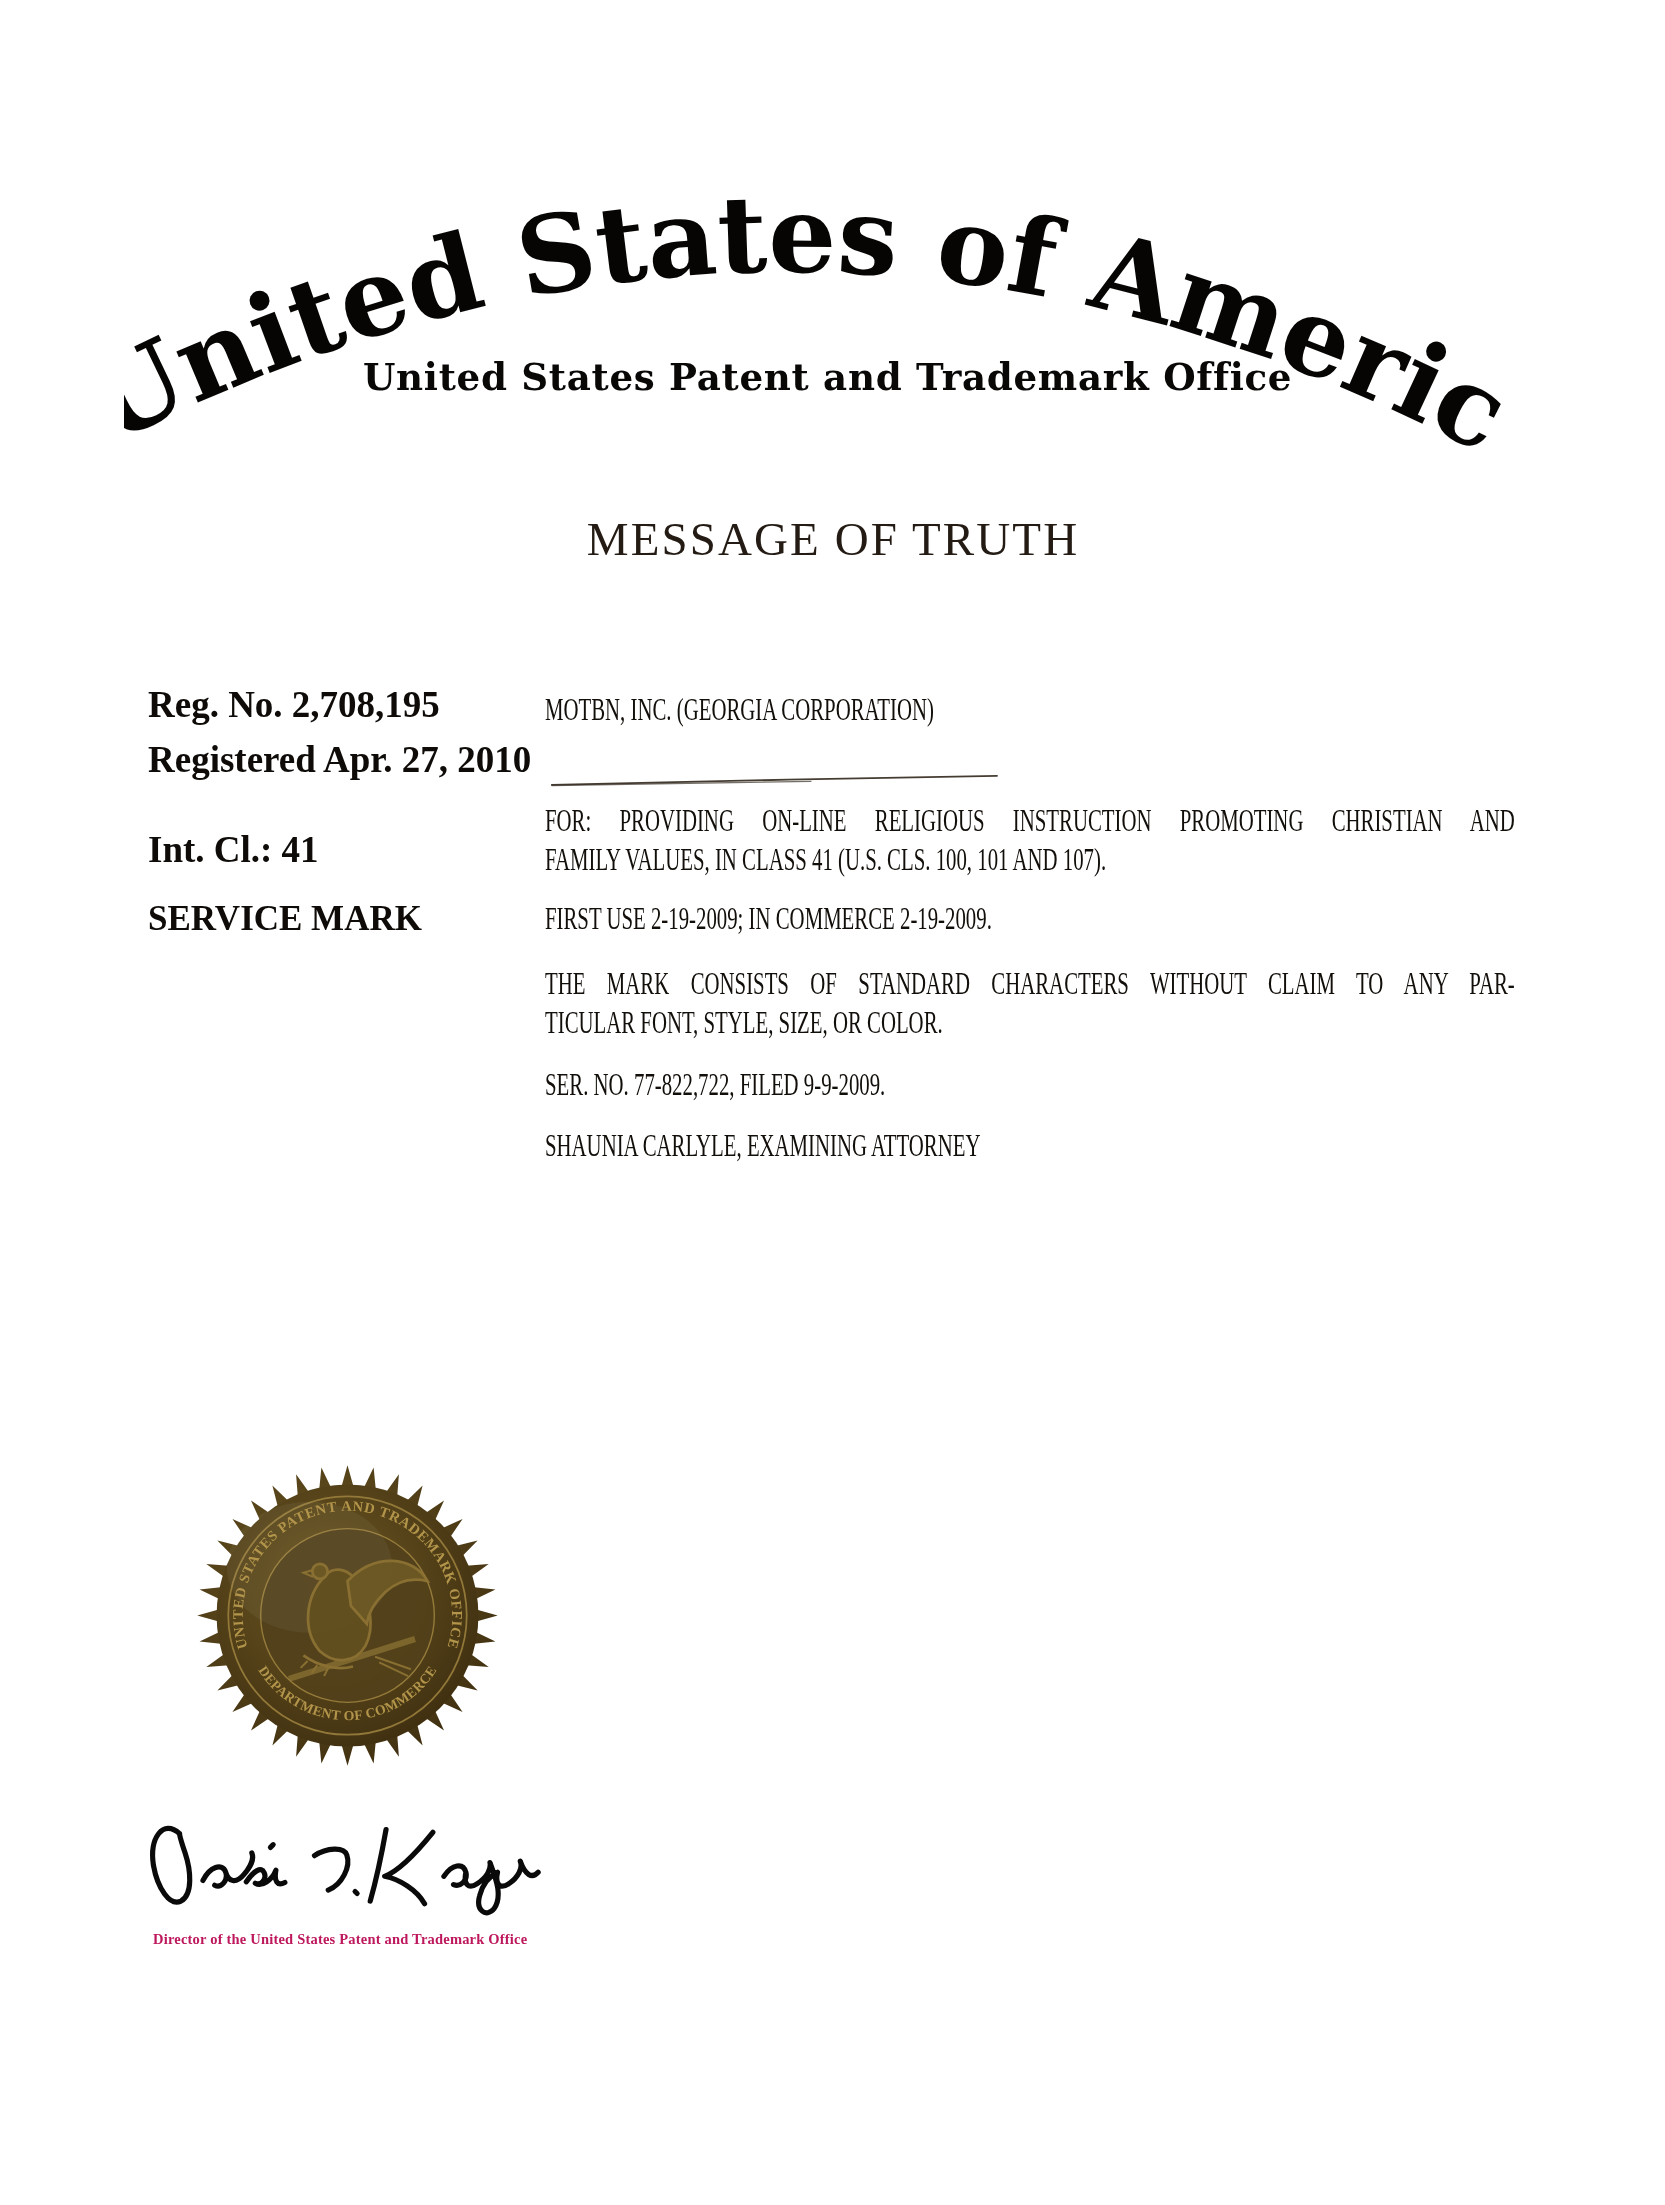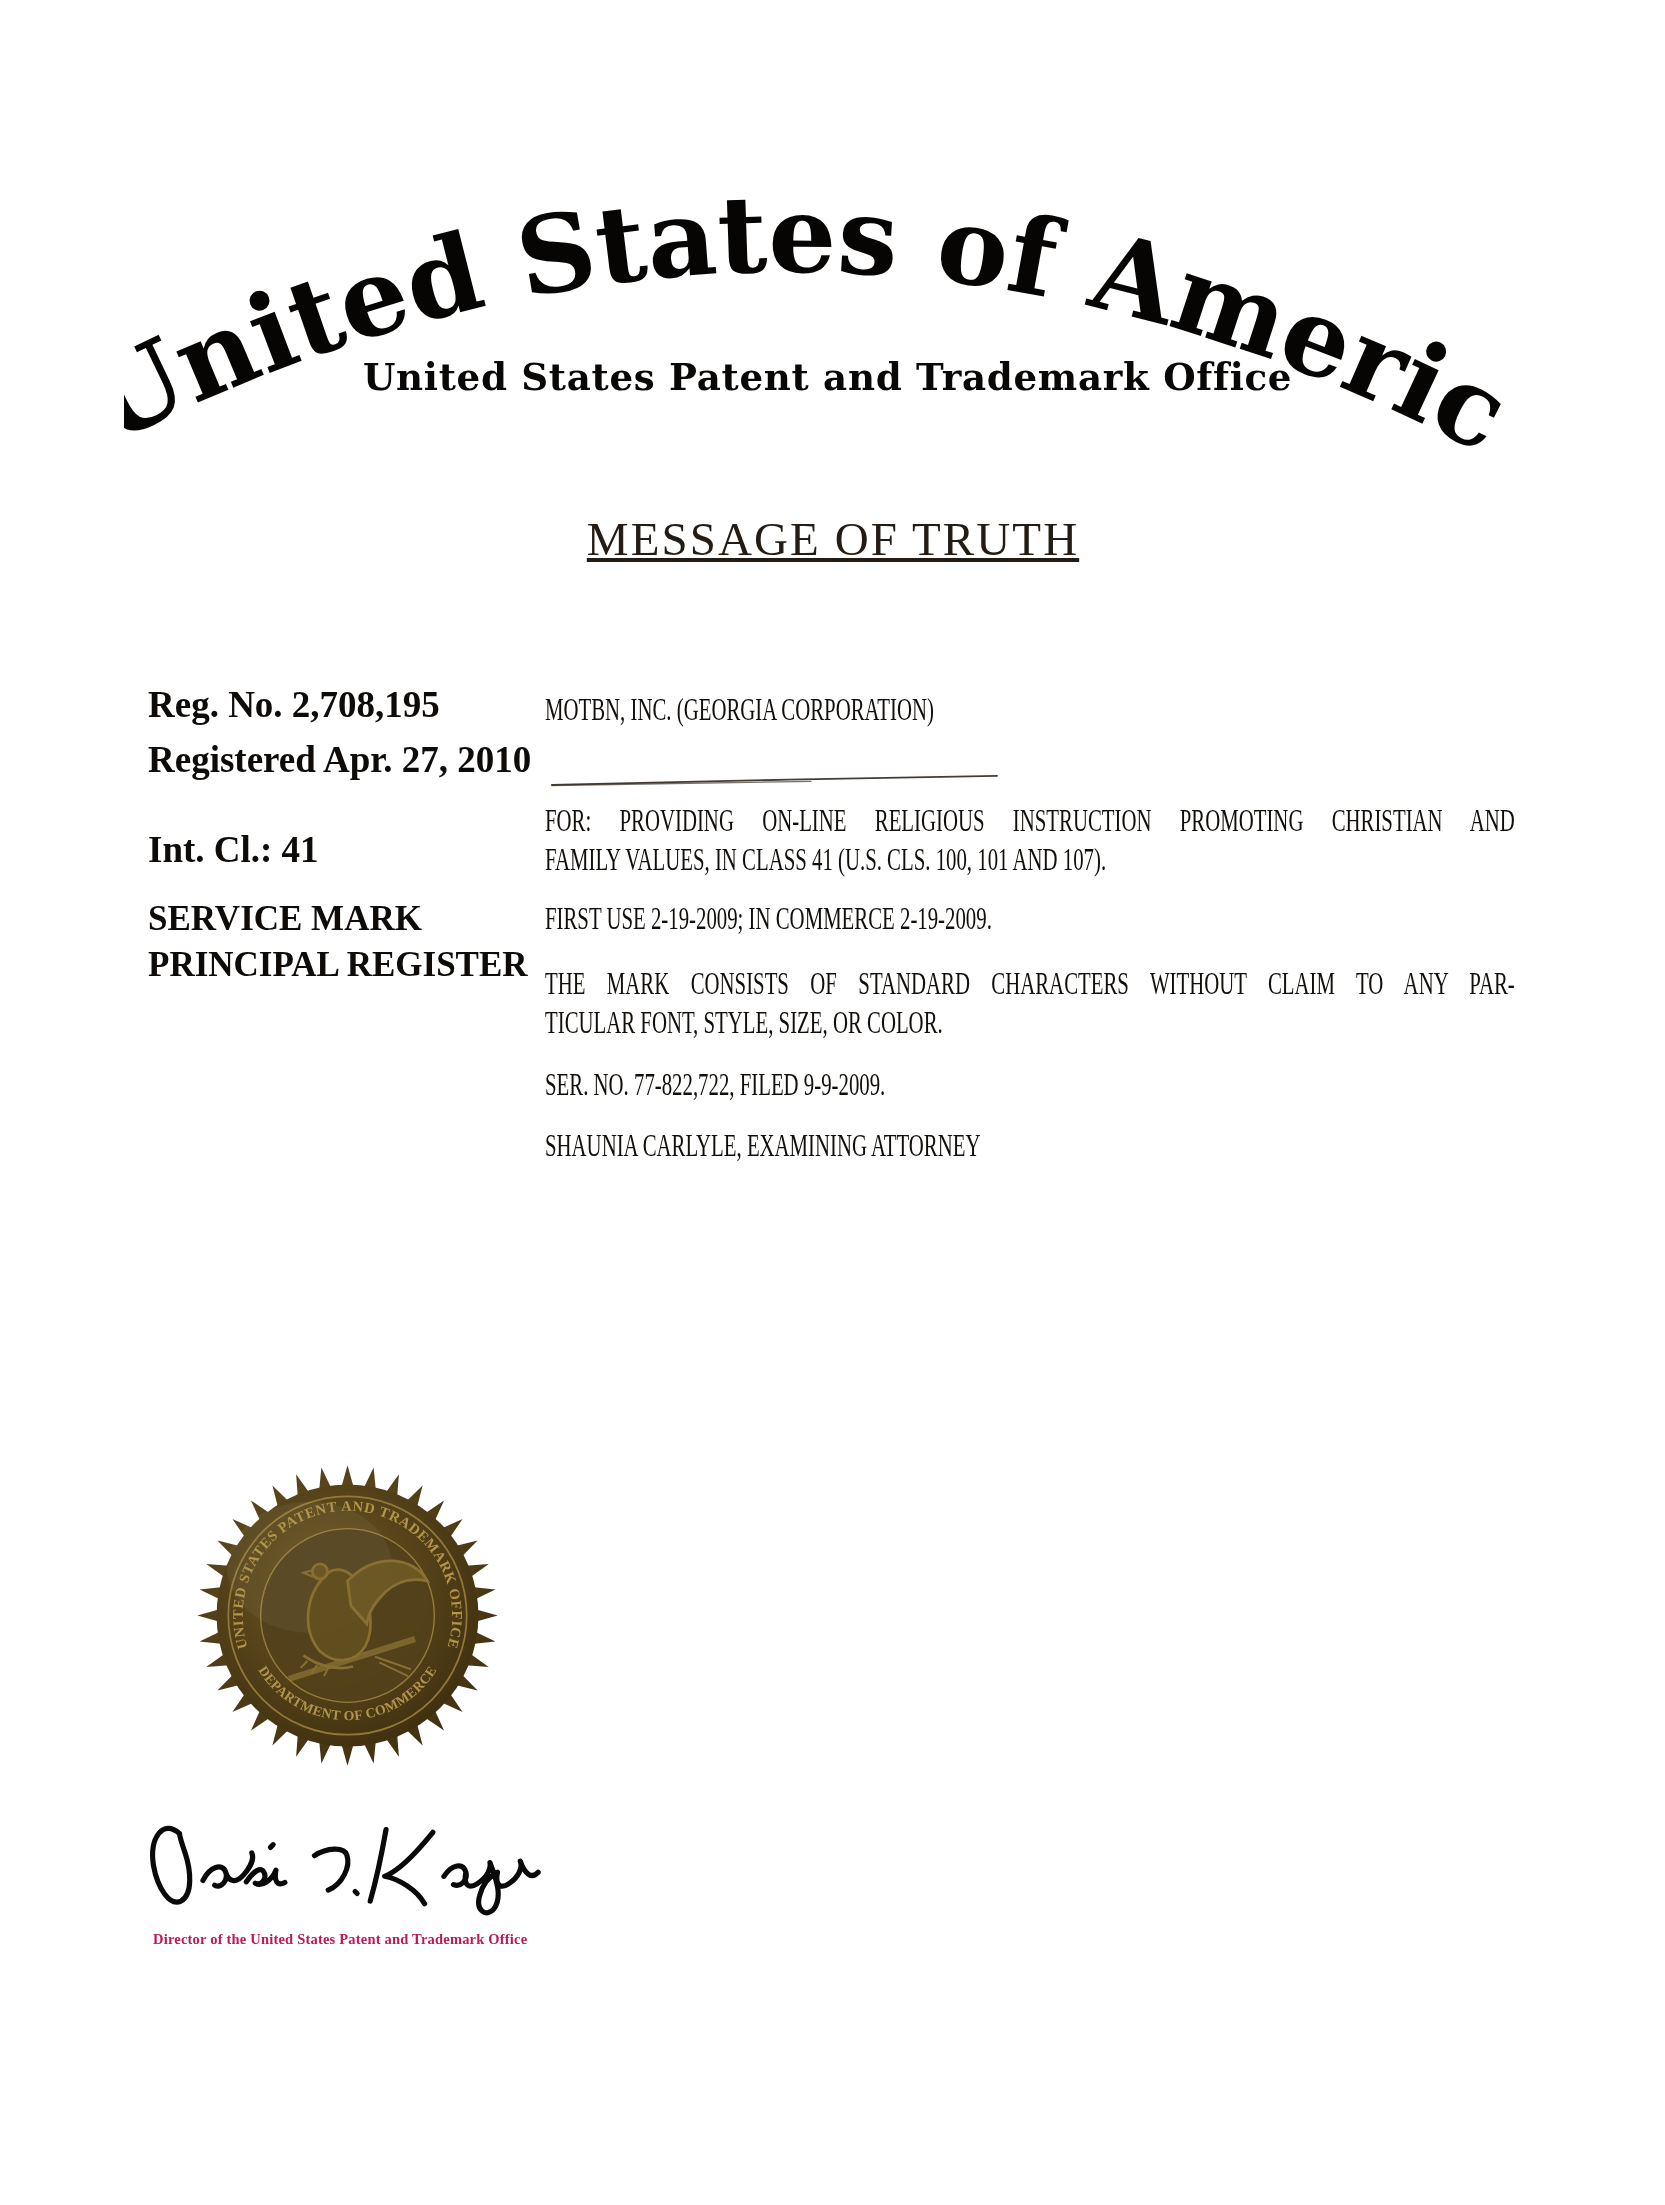--- a/index.html
+++ b/index.html
@@ -29,21 +29,20 @@
     letter-spacing:1px;
   }
   
   .mark-title{
     left:0;top:512px;width:1666px;
     text-align:center;
     font-size:47px;
     letter-spacing:2.1px;
     color:#241c14;
     font-weight:normal;
-    text-decoration:underline;
   }
   
   .lcol{left:148px;font-weight:bold;color:#0e0b08;white-space:nowrap;}
   .lcol.big{font-size:37px;}
   .lcol.small{font-size:35px;}
   
   .rcol{
     left:545px;top:690px;
     width:1492px;height:524px;
     transform:scaleX(0.65);
@@ -97,21 +96,20 @@
     </text>
     <text class="office-text" x="1020" y="365" text-anchor="middle">United States Patent and Trademark Office</text>
   </svg>
 
   <div class="abs mark-title">MESSAGE OF TRUTH</div>
 
   <div class="abs lcol big" style="top:683px;">Reg. No. 2,708,195</div>
   <div class="abs lcol big" style="top:738px;">Registered Apr. 27, 2010</div>
   <div class="abs lcol big" style="top:828px;">Int. Cl.: 41</div>
   <div class="abs lcol small" style="top:887px;margin-top:12px;">SERVICE MARK</div>
-  <div class="abs lcol small" style="top:945px;">PRINCIPAL REGISTER</div>
 
   <svg class="abs owner-line-svg" width="455" height="19.3" viewBox="0 0 660 28">
     <path d="M4 20 C 180 16 460 10 650 7" fill="none" stroke="#463d32" stroke-width="2.6" stroke-linecap="round"></path>
     <path d="M4 21 C 130 19 260 17 380 15" fill="none" stroke="#3a322a" stroke-width="2" opacity="0.7" stroke-linecap="round"></path>
   </svg>
 
   <div class="abs rcol">
     <div class="rline" style="top:1.4px;">MOTBN, INC. (GEORGIA CORPORATION)</div>
     <div class="rline just" style="top:112px;">FOR: PROVIDING ON-LINE RELIGIOUS INSTRUCTION PROMOTING CHRISTIAN AND</div>
     <div class="rline" style="top:151px;">FAMILY VALUES, IN CLASS 41 (U.S. CLS. 100, 101 AND 107).</div>

